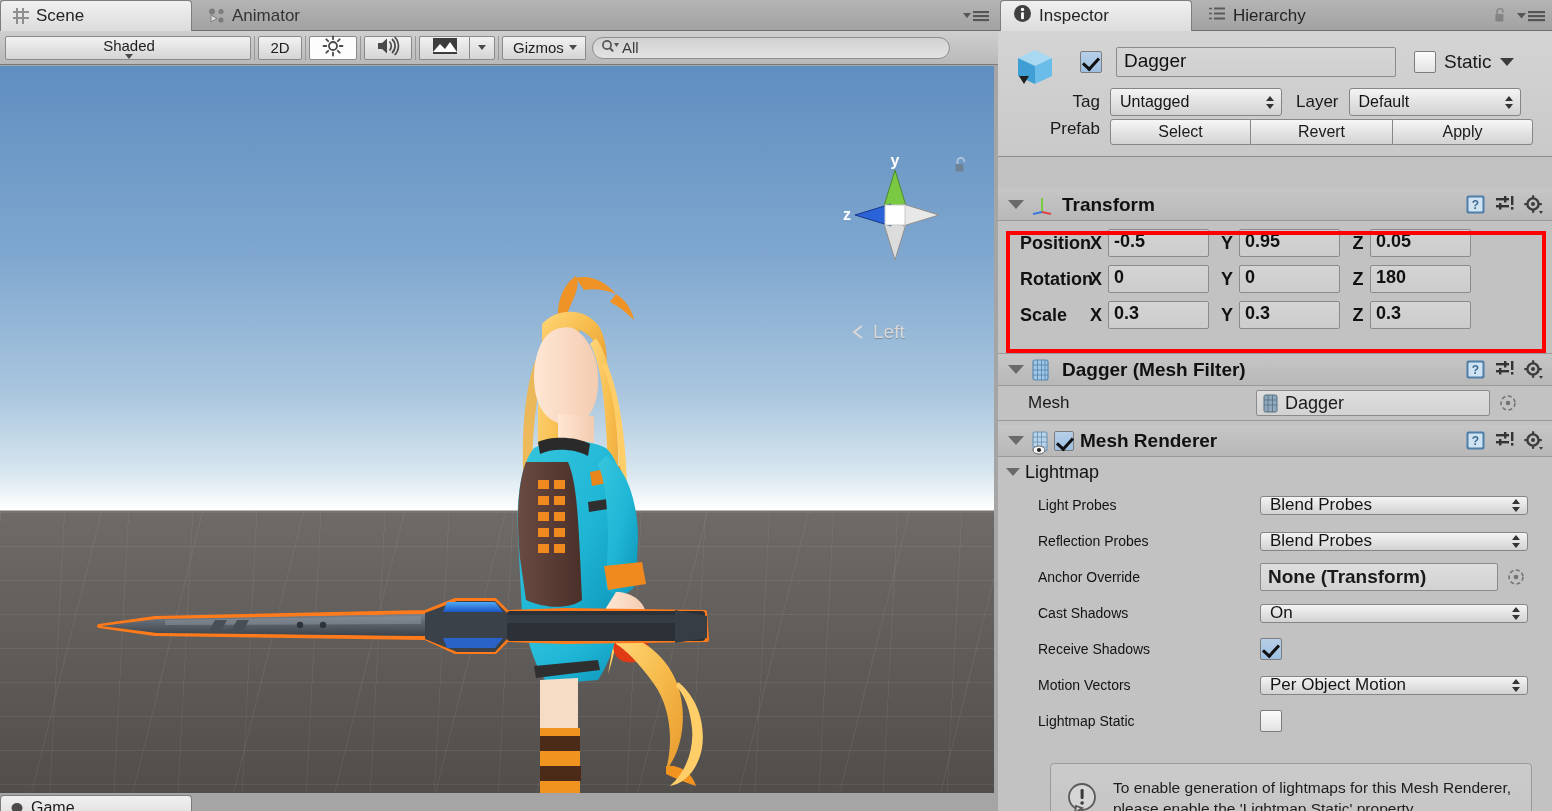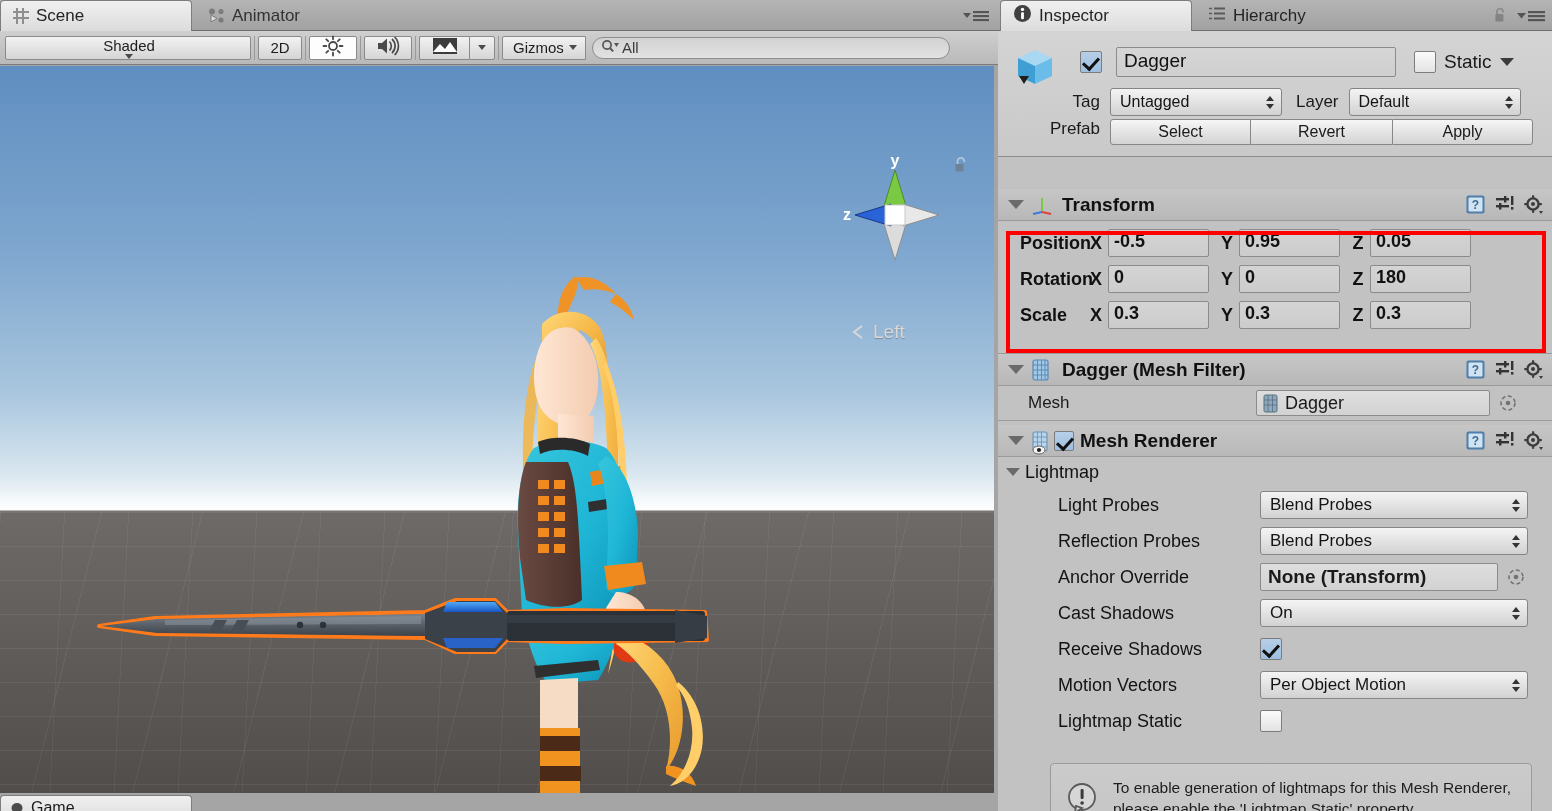--- a/index.html
+++ b/index.html
@@ -277,22 +277,22 @@
   .meshrend-sec{position:absolute;left:0;top:394px;width:554px;}
   .mr-eye{position:relative;width:22px;height:22px;margin-right:2px;flex:none;}
   .sub-foldout{
     width:0;height:0;margin:0 5px 0 8px;flex:none;
     border-left:7px solid transparent;border-right:7px solid transparent;border-top:8px solid #6a6a6a;
   }
   .lighting-row{height:30px;display:flex;align-items:center;background:#c2c2c2;}
   .lighting-lbl{font-size:18px;color:#111;}
 
   .prop-row{height:36px;display:flex;align-items:center;background:#c2c2c2;}
-  .prop-lbl{width:262px;padding-left:60px;font-size:18px;color:#131313;}
-  .prop-dd{width:268px;font-size:17px;height:28px;text-align:right;}
+  .prop-lbl{width:262px;padding-left:40px;font-size:14px;color:#131313;}
+  .prop-dd{width:268px;font-size:17px;height:19px;text-align:right;}
   .prop-obj{width:238px;height:28px;font-size:19px;}
 
   .info-box{
     position:absolute;left:52px;top:338px;width:482px;height:72px;
     background:linear-gradient(#cbcbcb,#c4c4c4);
     border:1px solid #9b9b9b;border-radius:4px;
     display:flex;align-items:center;gap:10px;padding:0 12px;
   }
   .info-ic{width:40px;height:40px;flex:none;}
   .info-txt{font-size:15.5px;line-height:1.35;color:#1d1d1d;}

